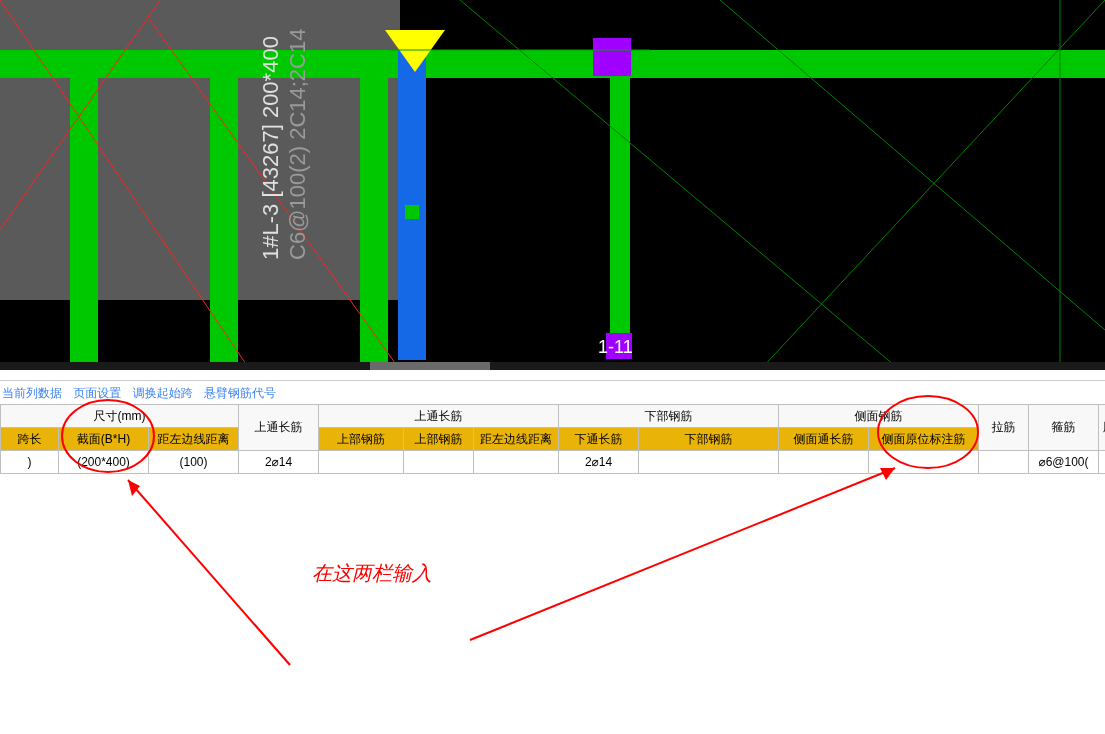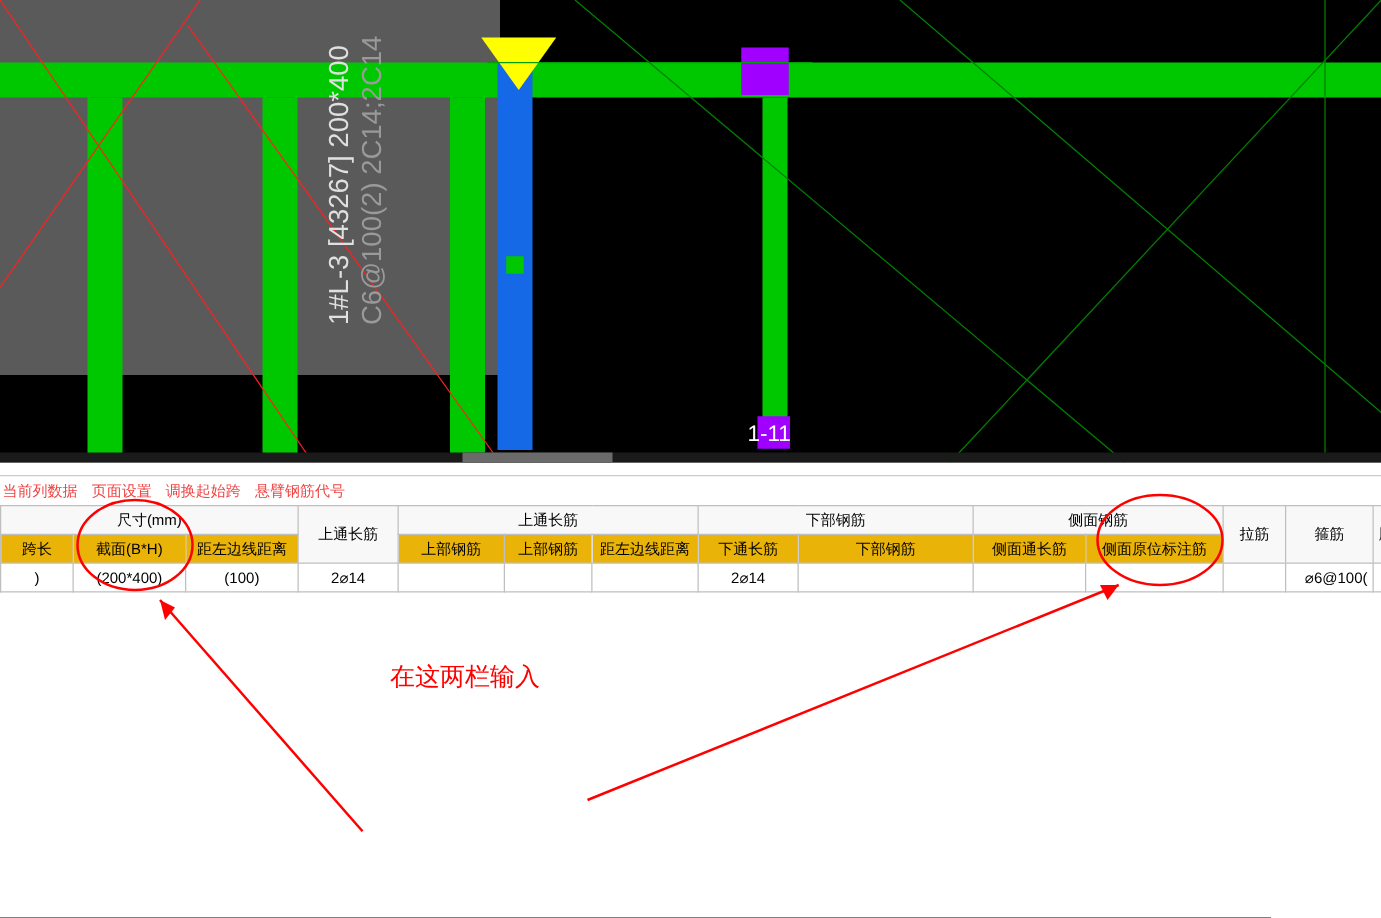--- a/index.html
+++ b/index.html
@@ -19,21 +19,21 @@
     height: 370px;
     background: #000;
     overflow: hidden;
   }
   .cad-viewport svg { position:absolute; left:0; top:0; }
   .toolbar-row {
     width: 1105px;
     box-sizing: border-box;
     padding: 4px 4px 2px 2px;
     font-size: 12px;
-    color: #ef4444;
+    color: #3b82f6;
     background: #fff;
     border-top: 1px solid #ccc;
   }
   .toolbar-row span {
     display: inline-block;
     margin-right: 8px;
     cursor: pointer;
   }
   .grid {
     width: 1105px;
@@ -169,31 +169,31 @@
       <td>(100)</td>
       <td>2⌀14</td>
       <td></td>
       <td></td>
       <td></td>
       <td>2⌀14</td>
       <td></td>
       <td></td>
       <td></td>
       <td></td>
-      <td style="text-align:right;margin-left:37px;">⌀6@100(</td>
+      <td style="text-align:center;margin-left:37px;">⌀6@100(</td>
       <td>2</td>
     </tr>
   </tbody>
 </table>
 
 <svg class="annot" width="1105" height="734">
 
   <ellipse cx="108" cy="436" rx="46" ry="36" fill="none" stroke="#ff0000" stroke-width="2"></ellipse>
 
   <ellipse cx="928" cy="432" rx="50" ry="36" fill="none" stroke="#ff0000" stroke-width="2"></ellipse>
 
   <line x1="290" y1="665" x2="128" y2="480" stroke="#ff0000" stroke-width="2"></line>
   <polygon points="128,480 140,486 132,496" fill="#ff0000"></polygon>
 
   <line x1="470" y1="640" x2="895" y2="468" stroke="#ff0000" stroke-width="2"></line>
   <polygon points="895,468 880,468 886,480" fill="#ff0000"></polygon>
 </svg>
-<div class="annot-text" style="left:312px; top:528px;">在这两栏输入</div>
+<div class="annot-text" style="left:312px; top:560px;font-style:italic;">在这两栏输入</div>
 
 </body></html>

